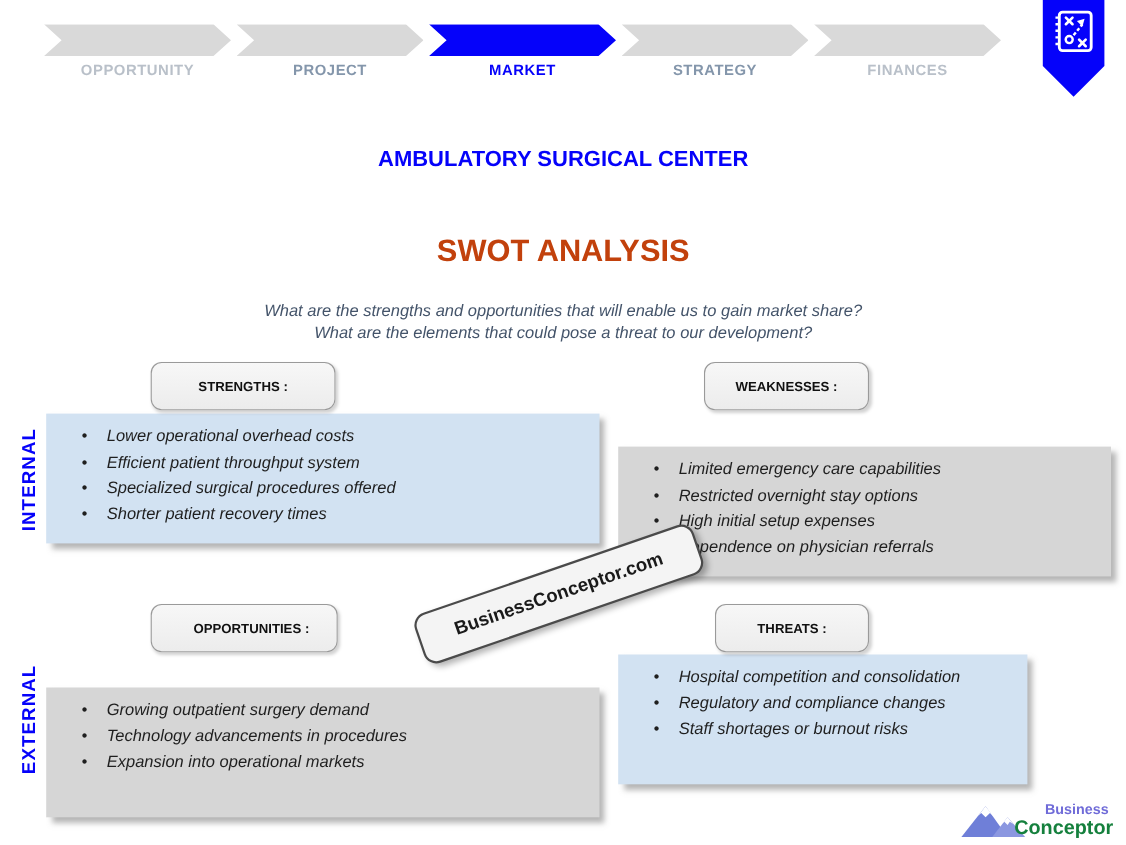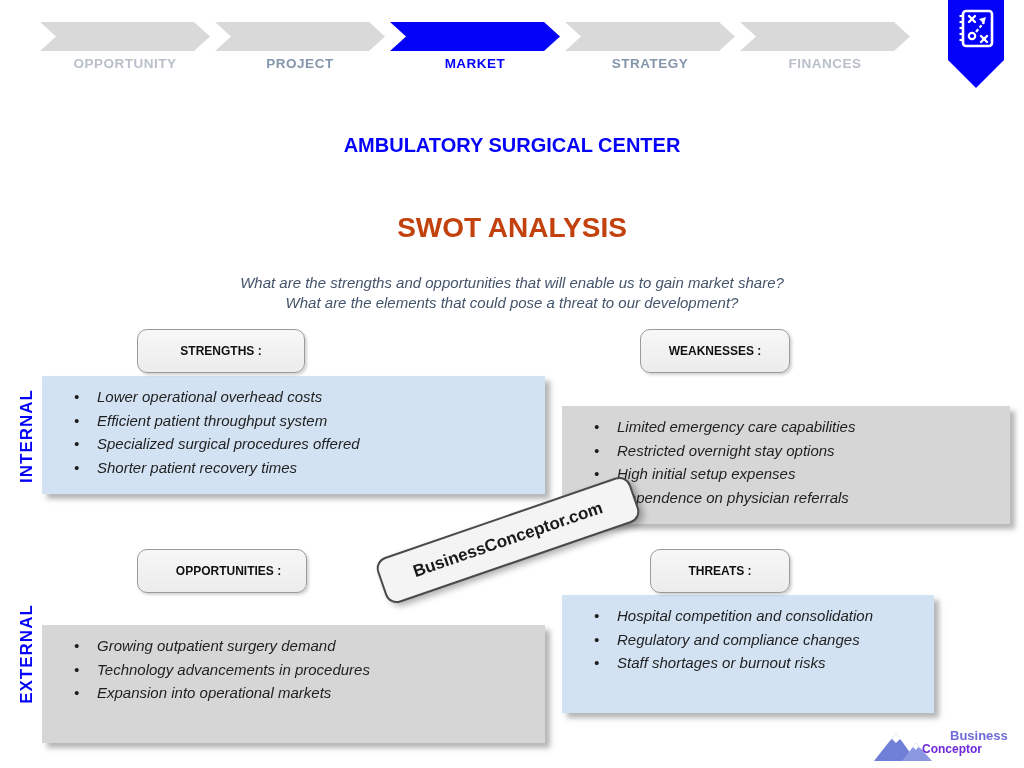--- a/index.html
+++ b/index.html
@@ -112,21 +112,21 @@
     z-index: 4;
   }
 
   
   .brand {
     position: absolute; left: 872px; top: 729px; width: 148px;
     display: flex; 
   }
   .brand-text { margin-left: -14px; line-height: 1; }
   .brand-line1 { font-size: 13px; font-weight: bold; color: #6f6bd8; padding-left: 28px; }
-  .brand-line2 { font-size: 12px; font-weight: bold; color: #6d28d9; margin-top: 1px; }
+  .brand-line2 { font-size: 18px; font-weight: bold; color: #15803d; margin-top: 1px; }
 </style>
 </head>
 <body>
 
 <div class="chevron-row">
   <div class="chevron"></div>
   <div class="chevron"></div>
   <div class="chevron active"></div>
   <div class="chevron"></div>
   <div class="chevron"></div>

